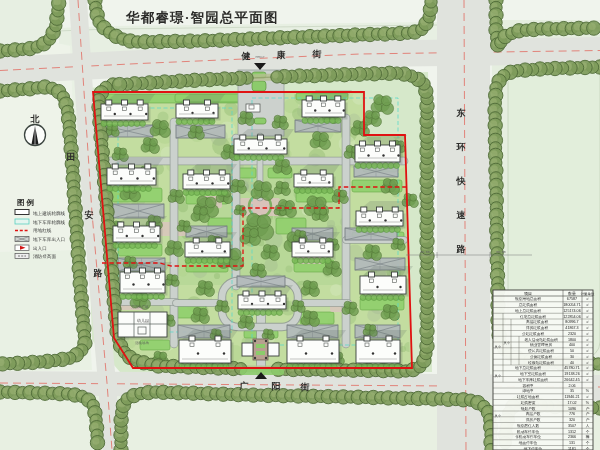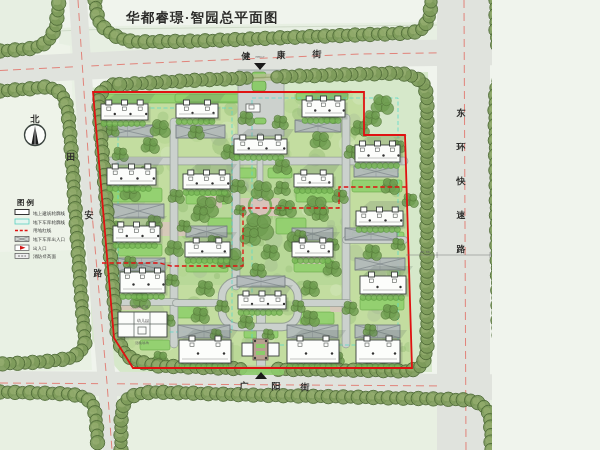--- a/index.html
+++ b/index.html
@@ -1,17 +1,17 @@
 <!DOCTYPE html>
 <html><head>
 <meta charset="utf-8">
 <title>总平面图</title>
 <style>
   html,body{margin:0;padding:0;background:#f0f4ed;font-family:"Liberation Sans",sans-serif;}
-  #plan{width:492px;height:450px;overflow:hidden;}
+  #plan{width:600px;height:450px;overflow:hidden;}
 </style>
 </head>
 <body>
 
 <div id="plan">
 <svg width="600" height="450" viewBox="0 0 600 450">
 
 <g>
         <rect x="0" y="0" width="600" height="450" fill="#f0f4ed"></rect>
       </g>

